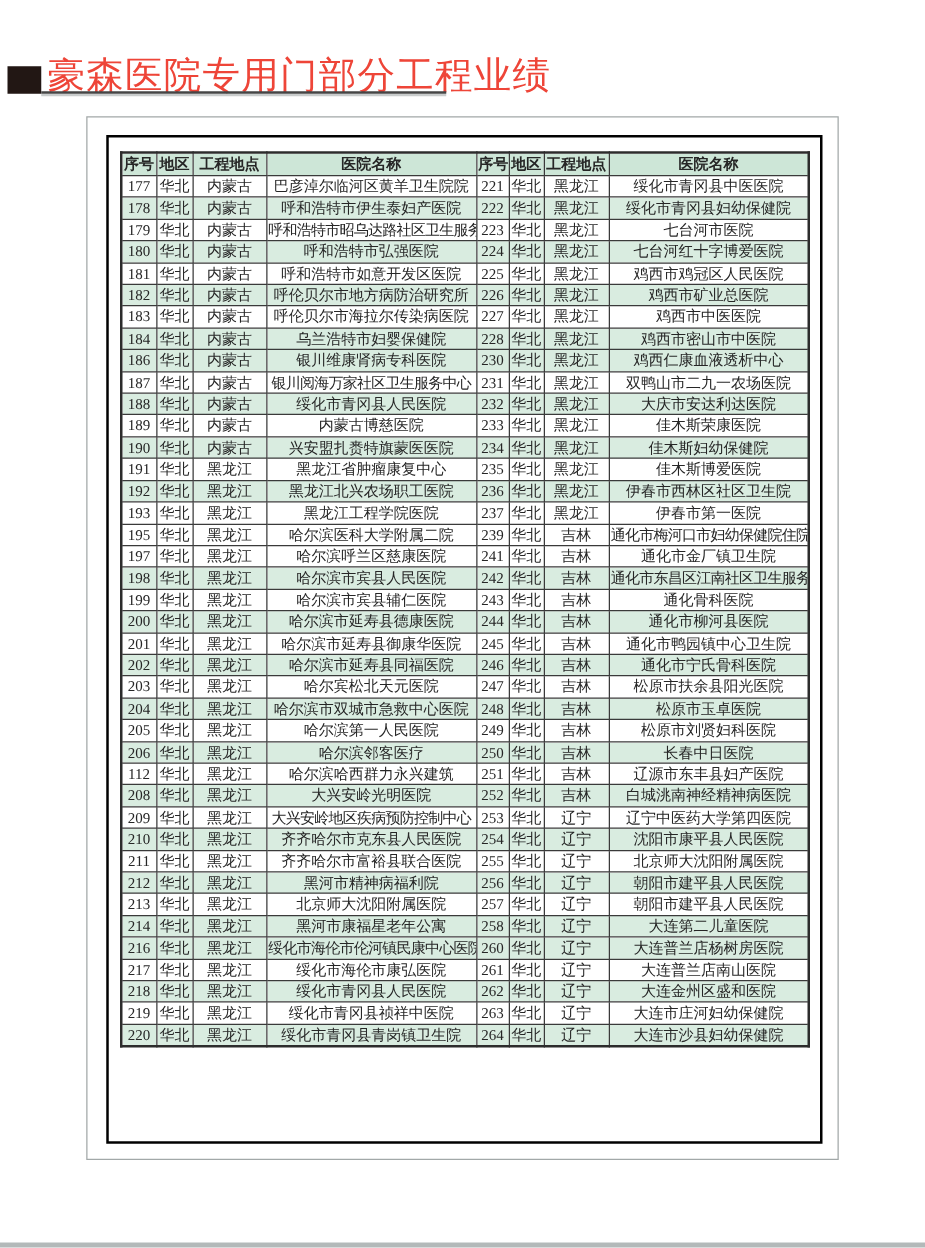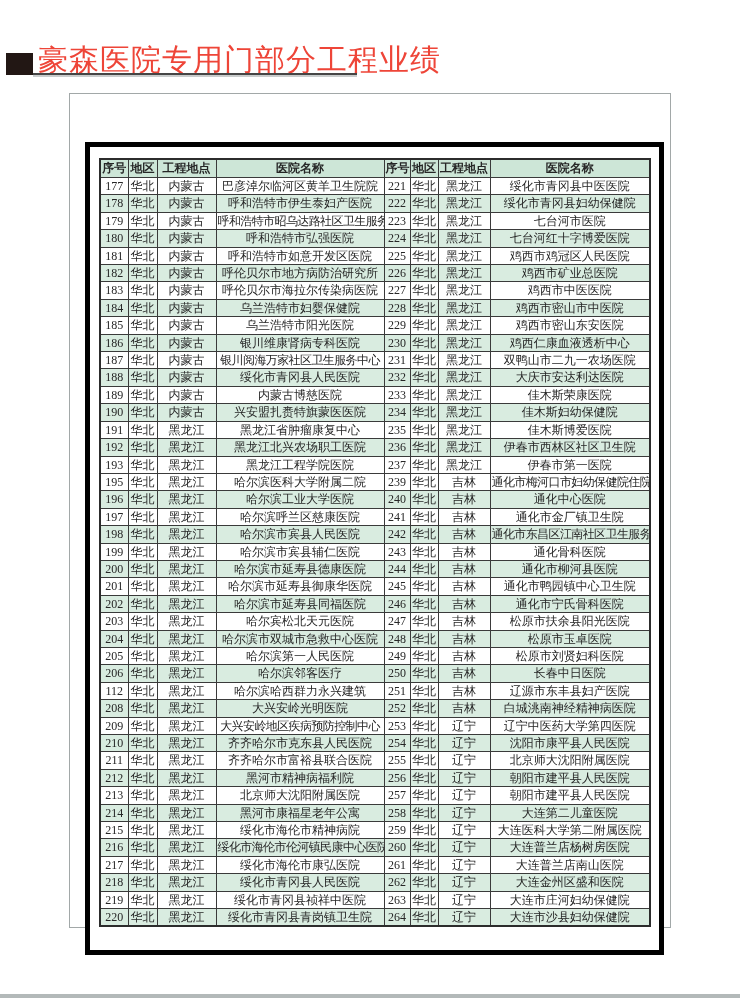--- a/index.html
+++ b/index.html
@@ -12,21 +12,21 @@
   .page-title{position:absolute;left:38px;top:40px;margin:0;font-size:30px;font-weight:normal;
               color:#ee4538;letter-spacing:1px;white-space:nowrap;
               font-family:"DejaVu Sans",sans-serif;}
   .title-underline{position:absolute;left:33px;top:73px;width:324px;height:2px;background:#454545;
                    box-shadow:0 2px 0 #c9cccc;}
 
   
   .outer-frame{position:absolute;left:69px;top:93px;width:600px;height:833px;
                border:1px solid #a2a8a8;background:#fff;}
   .inner-frame{position:absolute;left:15px;top:14px;width:569px;height:803px;
-               border:5px solid #000000;background:#fff;margin-top:34px;}
+               border:2px solid #000000;background:#fff;}
 
   
   table.projects{position:absolute;left:9px;top:11px;width:550px;border-collapse:collapse;
                  table-layout:fixed;border:2px solid #2c2c2c;}
   table.projects th,table.projects td{border:1px solid #3a3a3a;padding:0 1px;text-align:center;
                  overflow:hidden;white-space:nowrap;}
   table.projects th{height:17px;font-size:12px;font-weight:bold;background:#cde6d7;
                  line-height:17px;}
   table.projects td{height:16.4px;font-size:12px;line-height:16.4px;background:#ffffff;}
   table.projects tr.green td{background:#d9ece0;}
@@ -145,30 +145,20 @@
             <tr class="green">
               <td class="cell-serial">184</td>
               <td class="cell-region">华北</td>
               <td class="cell-location">内蒙古</td>
               <td class="cell-hospital">乌兰浩特市妇婴保健院</td>
               <td class="cell-serial">228</td>
               <td class="cell-region">华北</td>
               <td class="cell-location">黑龙江</td>
               <td class="cell-hospital">鸡西市密山市中医院</td>
             </tr>
-            <tr>
-              <td class="cell-serial">185</td>
-              <td class="cell-region">华北</td>
-              <td class="cell-location">内蒙古</td>
-              <td class="cell-hospital">乌兰浩特市阳光医院</td>
-              <td class="cell-serial">229</td>
-              <td class="cell-region">华北</td>
-              <td class="cell-location">黑龙江</td>
-              <td class="cell-hospital">鸡西市密山东安医院</td>
-            </tr>
             <tr class="green">
               <td class="cell-serial">186</td>
               <td class="cell-region">华北</td>
               <td class="cell-location">内蒙古</td>
               <td class="cell-hospital">银川维康肾病专科医院</td>
               <td class="cell-serial">230</td>
               <td class="cell-region">华北</td>
               <td class="cell-location">黑龙江</td>
               <td class="cell-hospital">鸡西仁康血液透析中心</td>
             </tr>
@@ -245,30 +235,20 @@
             <tr>
               <td class="cell-serial">195</td>
               <td class="cell-region">华北</td>
               <td class="cell-location">黑龙江</td>
               <td class="cell-hospital">哈尔滨医科大学附属二院</td>
               <td class="cell-serial">239</td>
               <td class="cell-region">华北</td>
               <td class="cell-location">吉林</td>
               <td class="cell-hospital squeeze">通化市梅河口市妇幼保健院住院楼</td>
             </tr>
-            <tr class="green">
-              <td class="cell-serial">196</td>
-              <td class="cell-region">华北</td>
-              <td class="cell-location">黑龙江</td>
-              <td class="cell-hospital">哈尔滨工业大学医院</td>
-              <td class="cell-serial">240</td>
-              <td class="cell-region">华北</td>
-              <td class="cell-location">吉林</td>
-              <td class="cell-hospital">通化中心医院</td>
-            </tr>
             <tr>
               <td class="cell-serial">197</td>
               <td class="cell-region">华北</td>
               <td class="cell-location">黑龙江</td>
               <td class="cell-hospital">哈尔滨呼兰区慈康医院</td>
               <td class="cell-serial">241</td>
               <td class="cell-region">华北</td>
               <td class="cell-location">吉林</td>
               <td class="cell-hospital">通化市金厂镇卫生院</td>
             </tr>
@@ -435,30 +415,20 @@
             <tr class="green">
               <td class="cell-serial">214</td>
               <td class="cell-region">华北</td>
               <td class="cell-location">黑龙江</td>
               <td class="cell-hospital">黑河市康福星老年公寓</td>
               <td class="cell-serial">258</td>
               <td class="cell-region">华北</td>
               <td class="cell-location">辽宁</td>
               <td class="cell-hospital">大连第二儿童医院</td>
             </tr>
-            <tr>
-              <td class="cell-serial">215</td>
-              <td class="cell-region">华北</td>
-              <td class="cell-location">黑龙江</td>
-              <td class="cell-hospital">绥化市海伦市精神病院</td>
-              <td class="cell-serial">259</td>
-              <td class="cell-region">华北</td>
-              <td class="cell-location">辽宁</td>
-              <td class="cell-hospital">大连医科大学第二附属医院</td>
-            </tr>
             <tr class="green">
               <td class="cell-serial">216</td>
               <td class="cell-region">华北</td>
               <td class="cell-location">黑龙江</td>
               <td class="cell-hospital squeeze">绥化市海伦市伦河镇民康中心医院</td>
               <td class="cell-serial">260</td>
               <td class="cell-region">华北</td>
               <td class="cell-location">辽宁</td>
               <td class="cell-hospital">大连普兰店杨树房医院</td>
             </tr>

